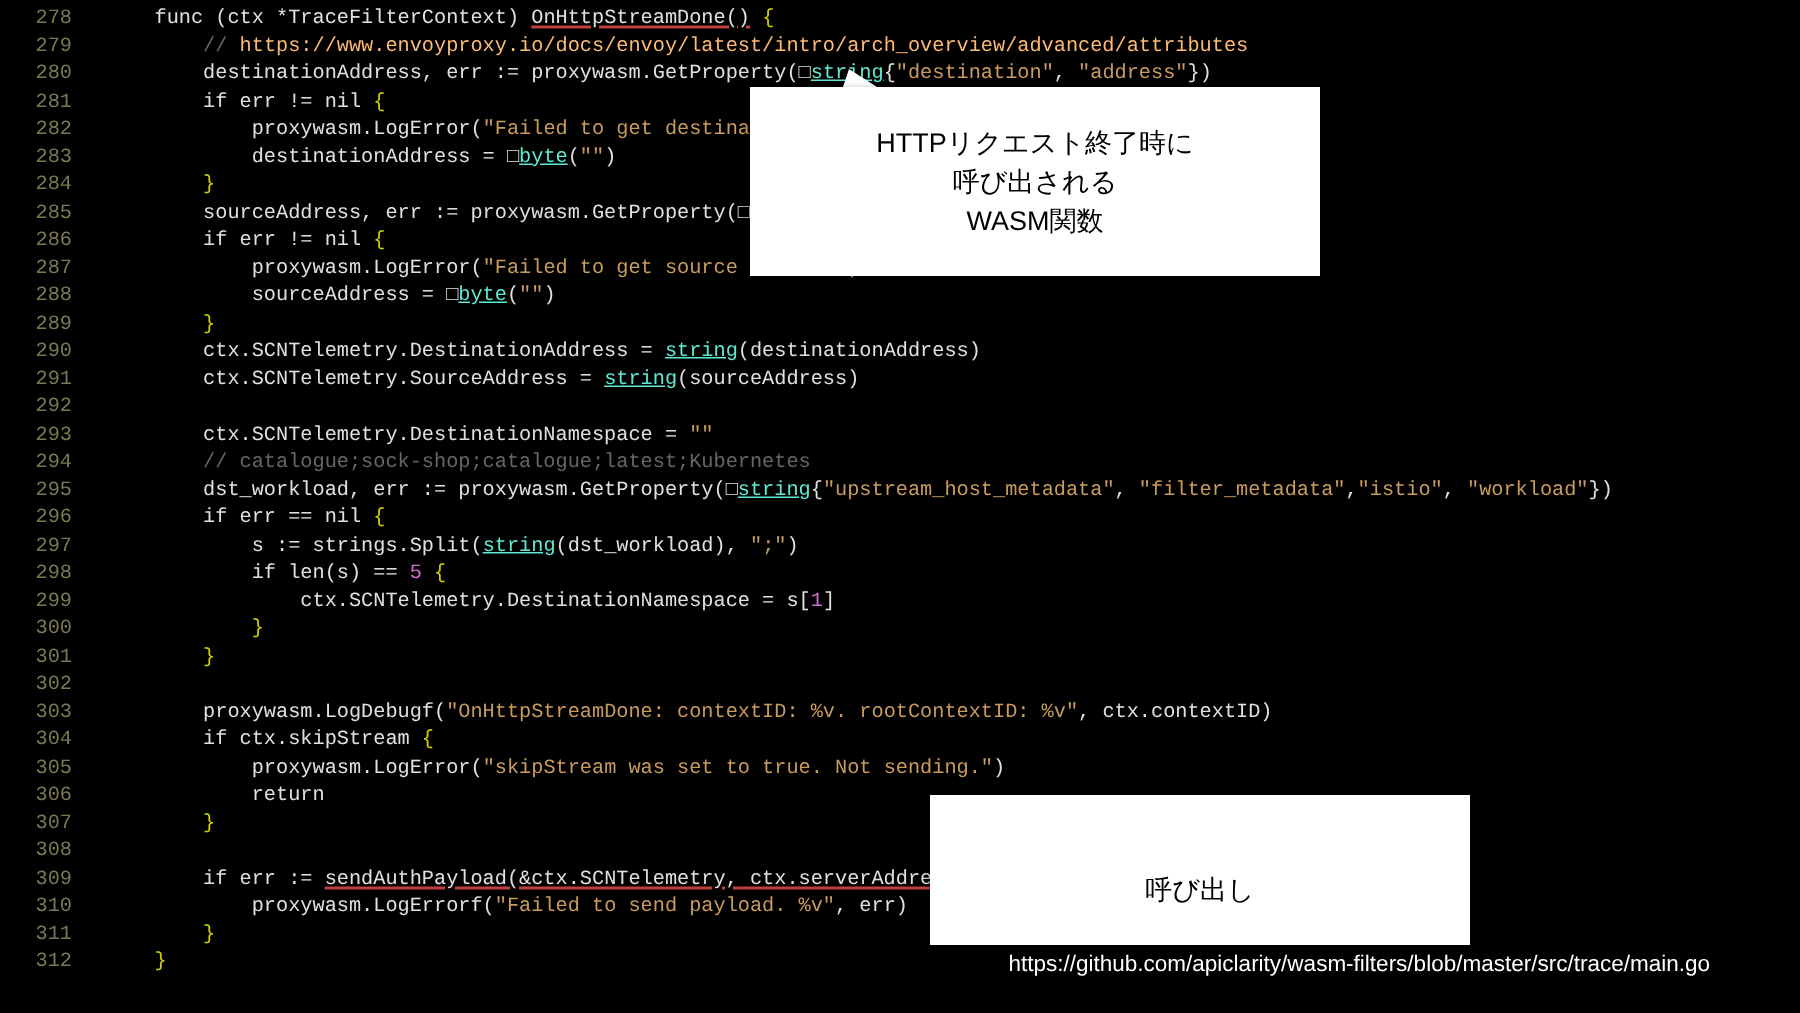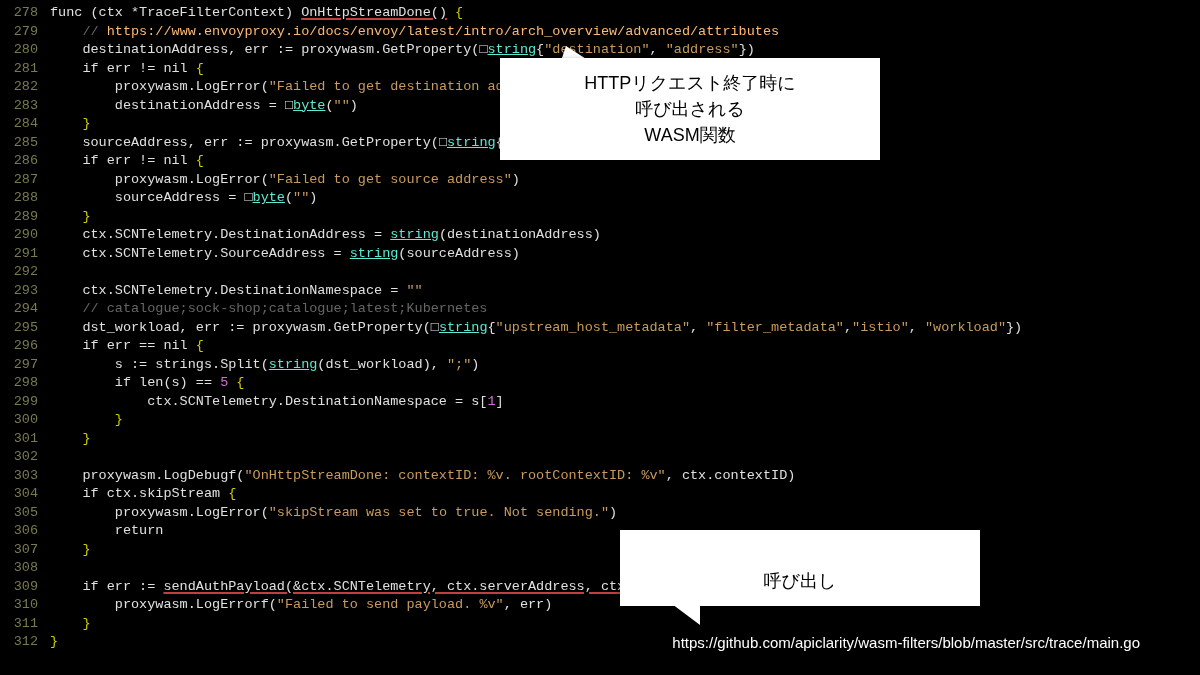--- a/index.html
+++ b/index.html
@@ -6,48 +6,48 @@
   body {
     background: #000;
     font-family: 'Consolas','Courier New',monospace;
     font-size: 13.5px;
     width: 1200px;
     height: 675px;
     overflow: hidden;
     position: relative;
   }
   .editor {
-    padding: 4px 0 0 0;
+    padding: 4px 0 0 10px;
     line-height: 18.5px;
     white-space: pre;
   }
   .line { display: flex; }
   .ln {
     display: inline-block;
     width: 50px;
     text-align: right;
     color: #7a7a50;
     padding-right: 12px;
     user-select: none;
   }
-  .code { color: #e0e0e0; }
+  .code { color: #e0e0e0; margin-left: 43px; }
   .kw { color: #e0e0e0; }
   .cmt { color: #666; }
   .cmtlink { color: #fdba74; }
   .str { color: #c99b5e; }
   .typ { color: #5eead4; text-decoration: underline; }
   .num { color: #d070d0; }
   .br { color: #d0d000; }
   .redunder { text-decoration: underline; text-decoration-color: #c04040; text-decoration-thickness:1.5px; text-underline-offset:2px; }
   .sq { color:#e0e0e0; }
   .callout {
     position: absolute;
     background: #fff;
     color: #000;
-    padding: 12px 18px;
+    padding: 24px 18px;
     font-family: -apple-system,"Helvetica Neue",Arial,sans-serif;
     font-size: 18px;
     text-align: center;
     line-height: 1.45;
     box-shadow: 0 2px 6px rgba(0,0,0,.4);
   }
   .callout1 { top:58px; left:500px; width:380px; }
   .callout2 { top:530px; left:620px; width:360px; }
   .tail {
     position: absolute;

